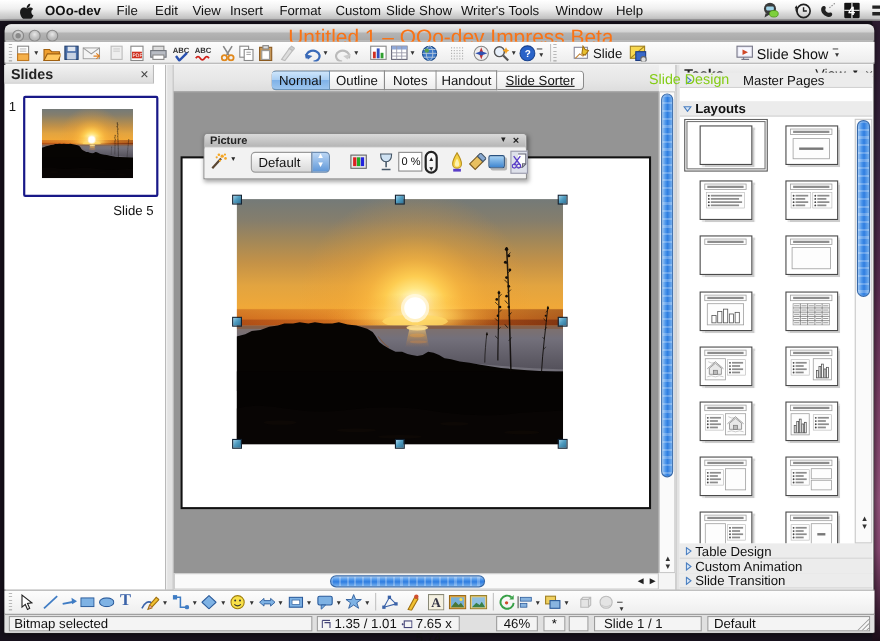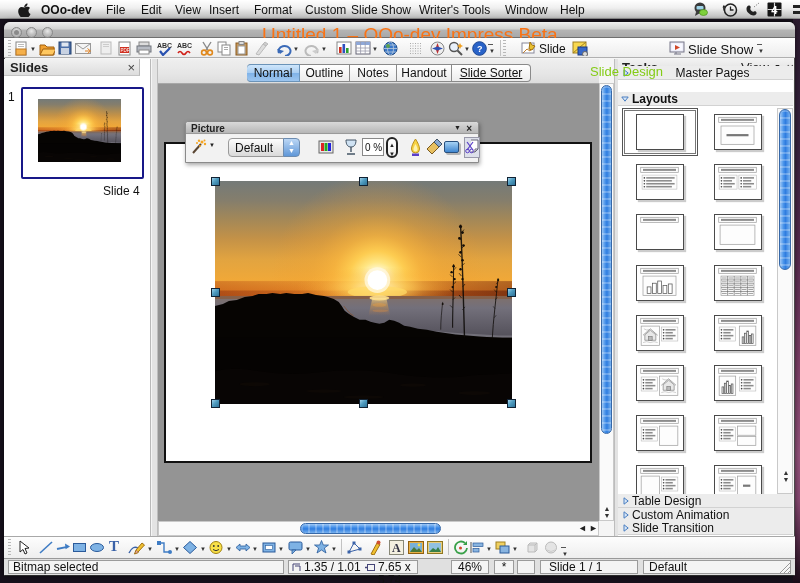--- a/index.html
+++ b/index.html
@@ -273,21 +273,21 @@
 <div id="slidesHdr" class="abs">
     <span style="position:absolute;left:6px;top:1px;">Slides</span>
     <span style="position:absolute;right:4px;top:1px;font-weight:normal;color:#444;">×</span>
   </div>
 <div id="lsplit" class="abs"></div>
 <div class="abs" style="left:8px;top:90px;font-size:12px;color:#111;">1</div>
 <div id="slideThumb" class="abs"></div>
 <svg class="abs" style="left:38px;top:99px;width:83px;height:63px;">
     <use href="#sunset"></use>
   </svg>
-<div class="abs" style="left:103px;top:184px;font-size:12px;color:#111;">Slide 4</div>
+<div class="abs" style="left:103px;top:184px;font-size:12px;color:#111;">Slide 5</div>
 <div id="tabstrip" class="abs"></div>
 <div class="tab first" style="left:247px;width:53px;"></div>
 <div class="tab sel" style="left:247px;width:53px;border-radius:4px 0 0 4px;">Normal</div>
 <div class="tab" style="left:300px;width:50px;">Outline</div>
 <div class="tab" style="left:350px;width:47px;">Notes</div>
 <div class="tab" style="left:397px;width:55px;">Handout</div>
 <div class="tab last" style="left:452px;width:79px;text-decoration:underline;">Slide Sorter</div>
 <div id="workarea" class="abs"></div>
 <div id="canvas" class="abs"></div>
 <svg class="abs" style="left:0;top:0;width:0;height:0;">

